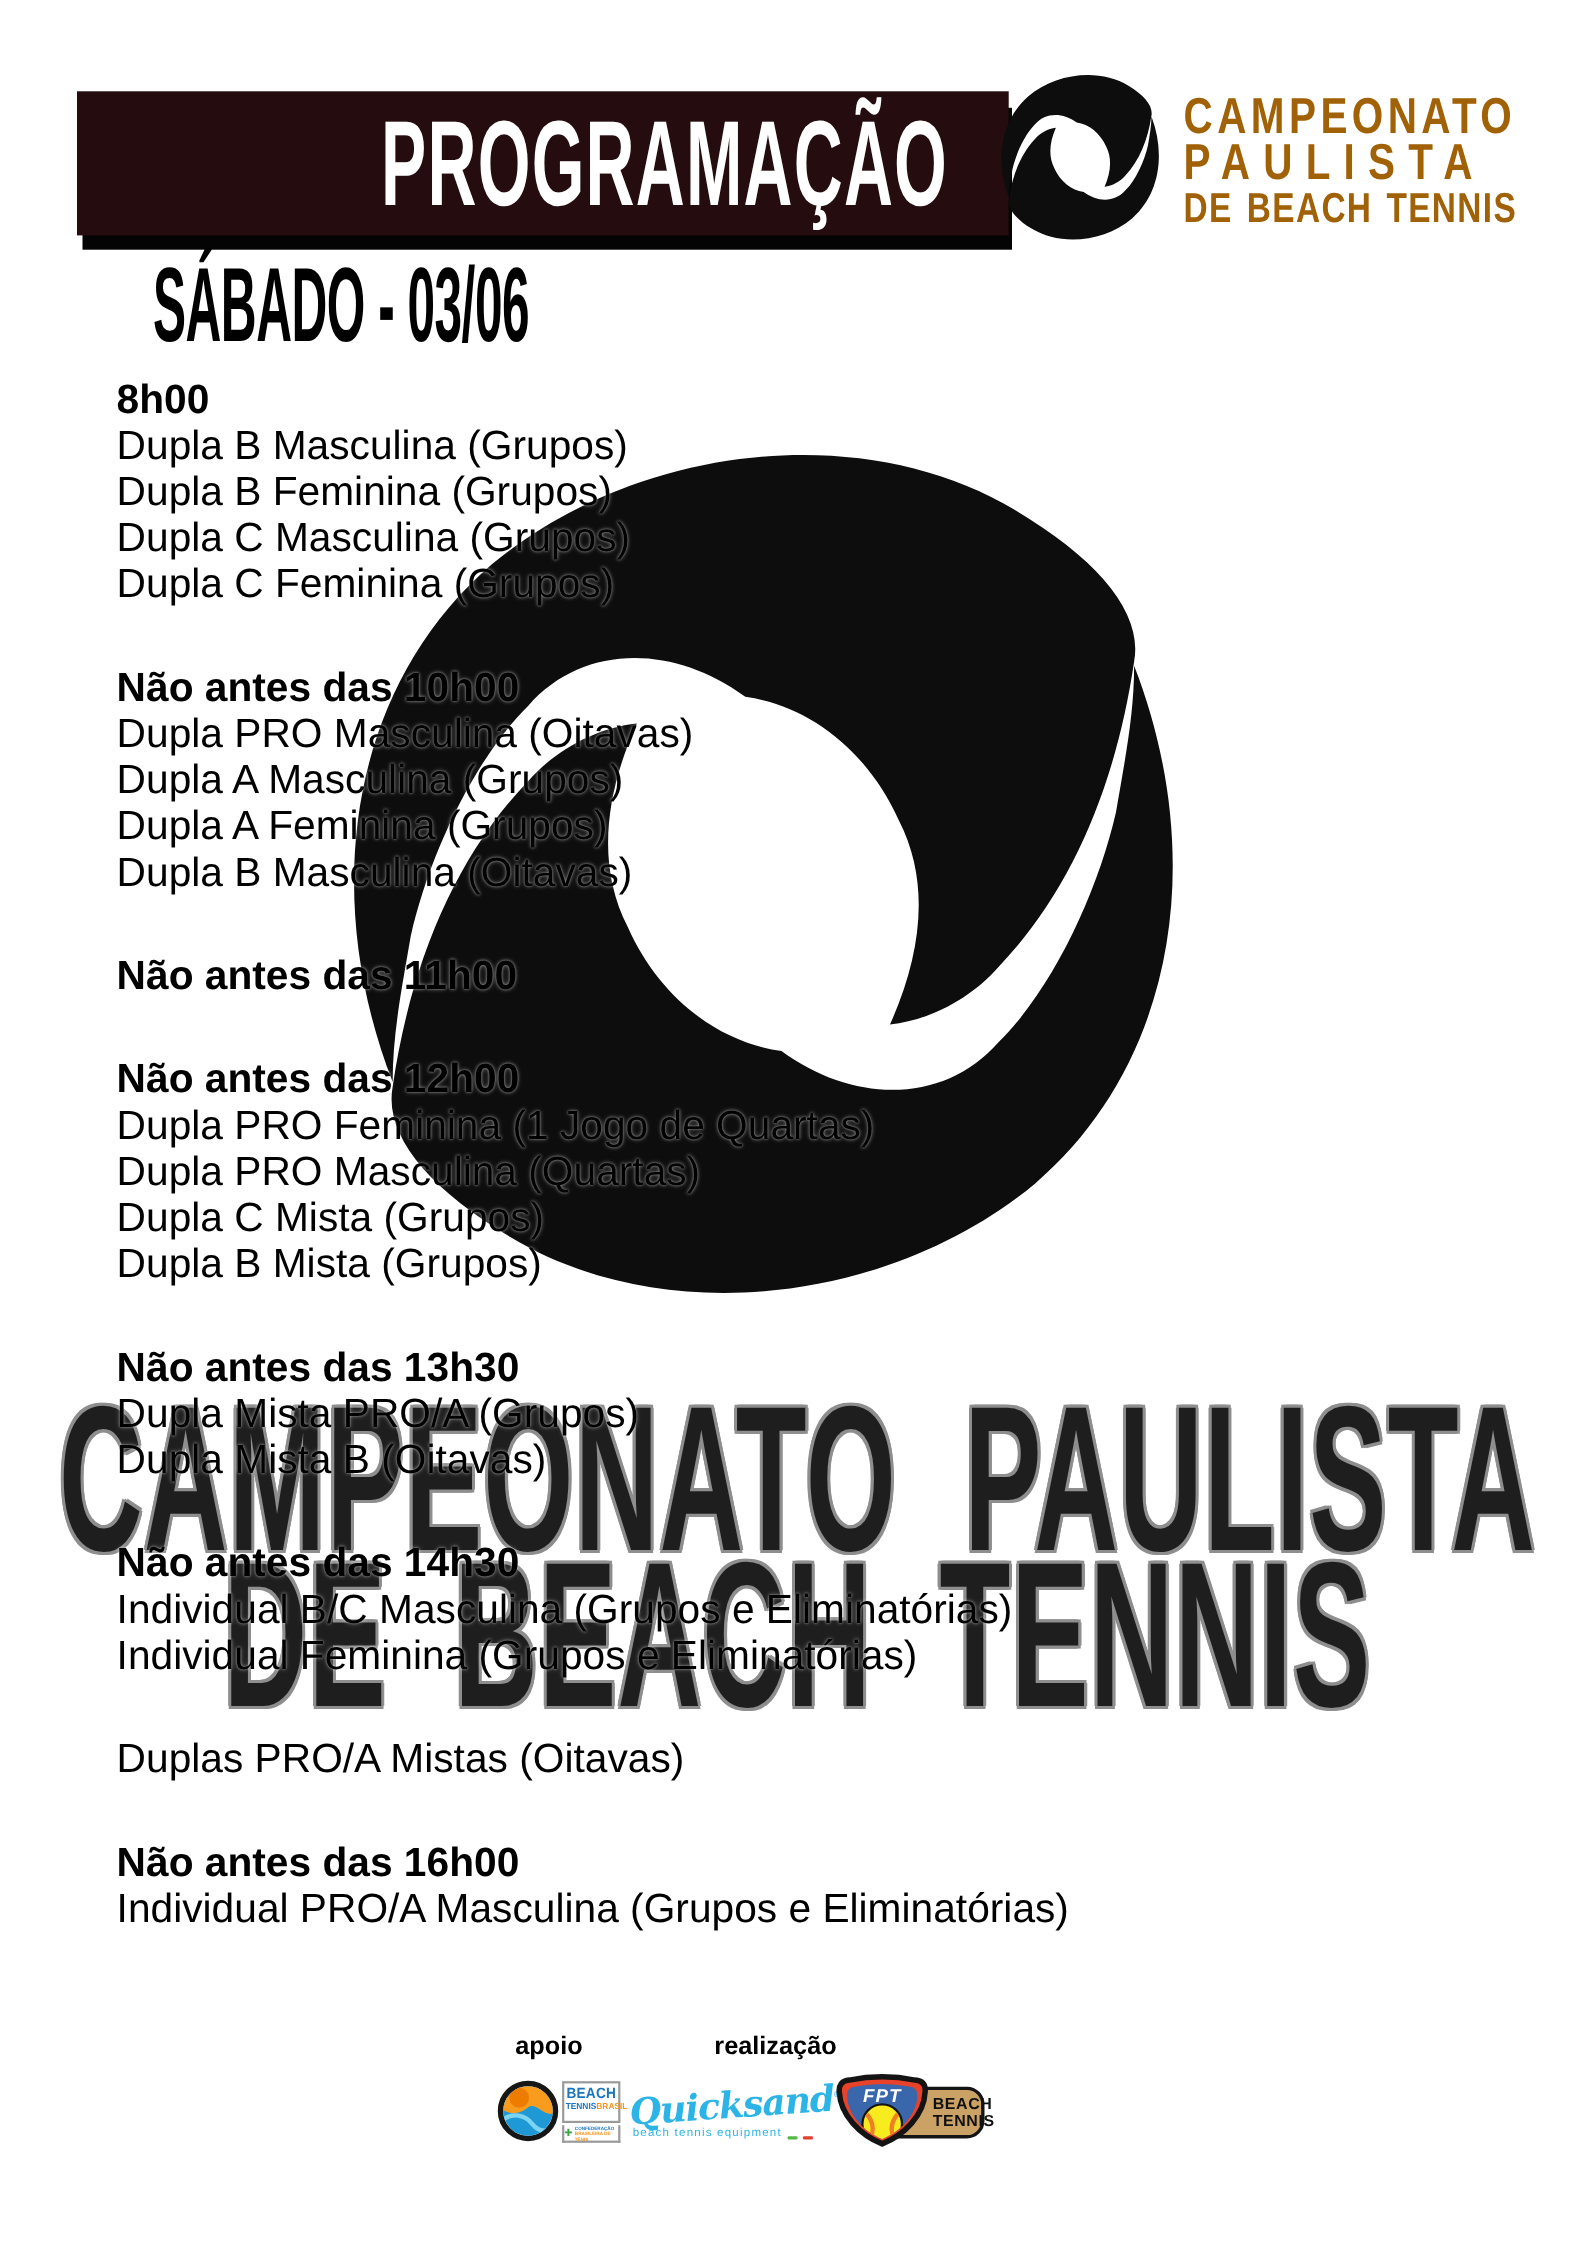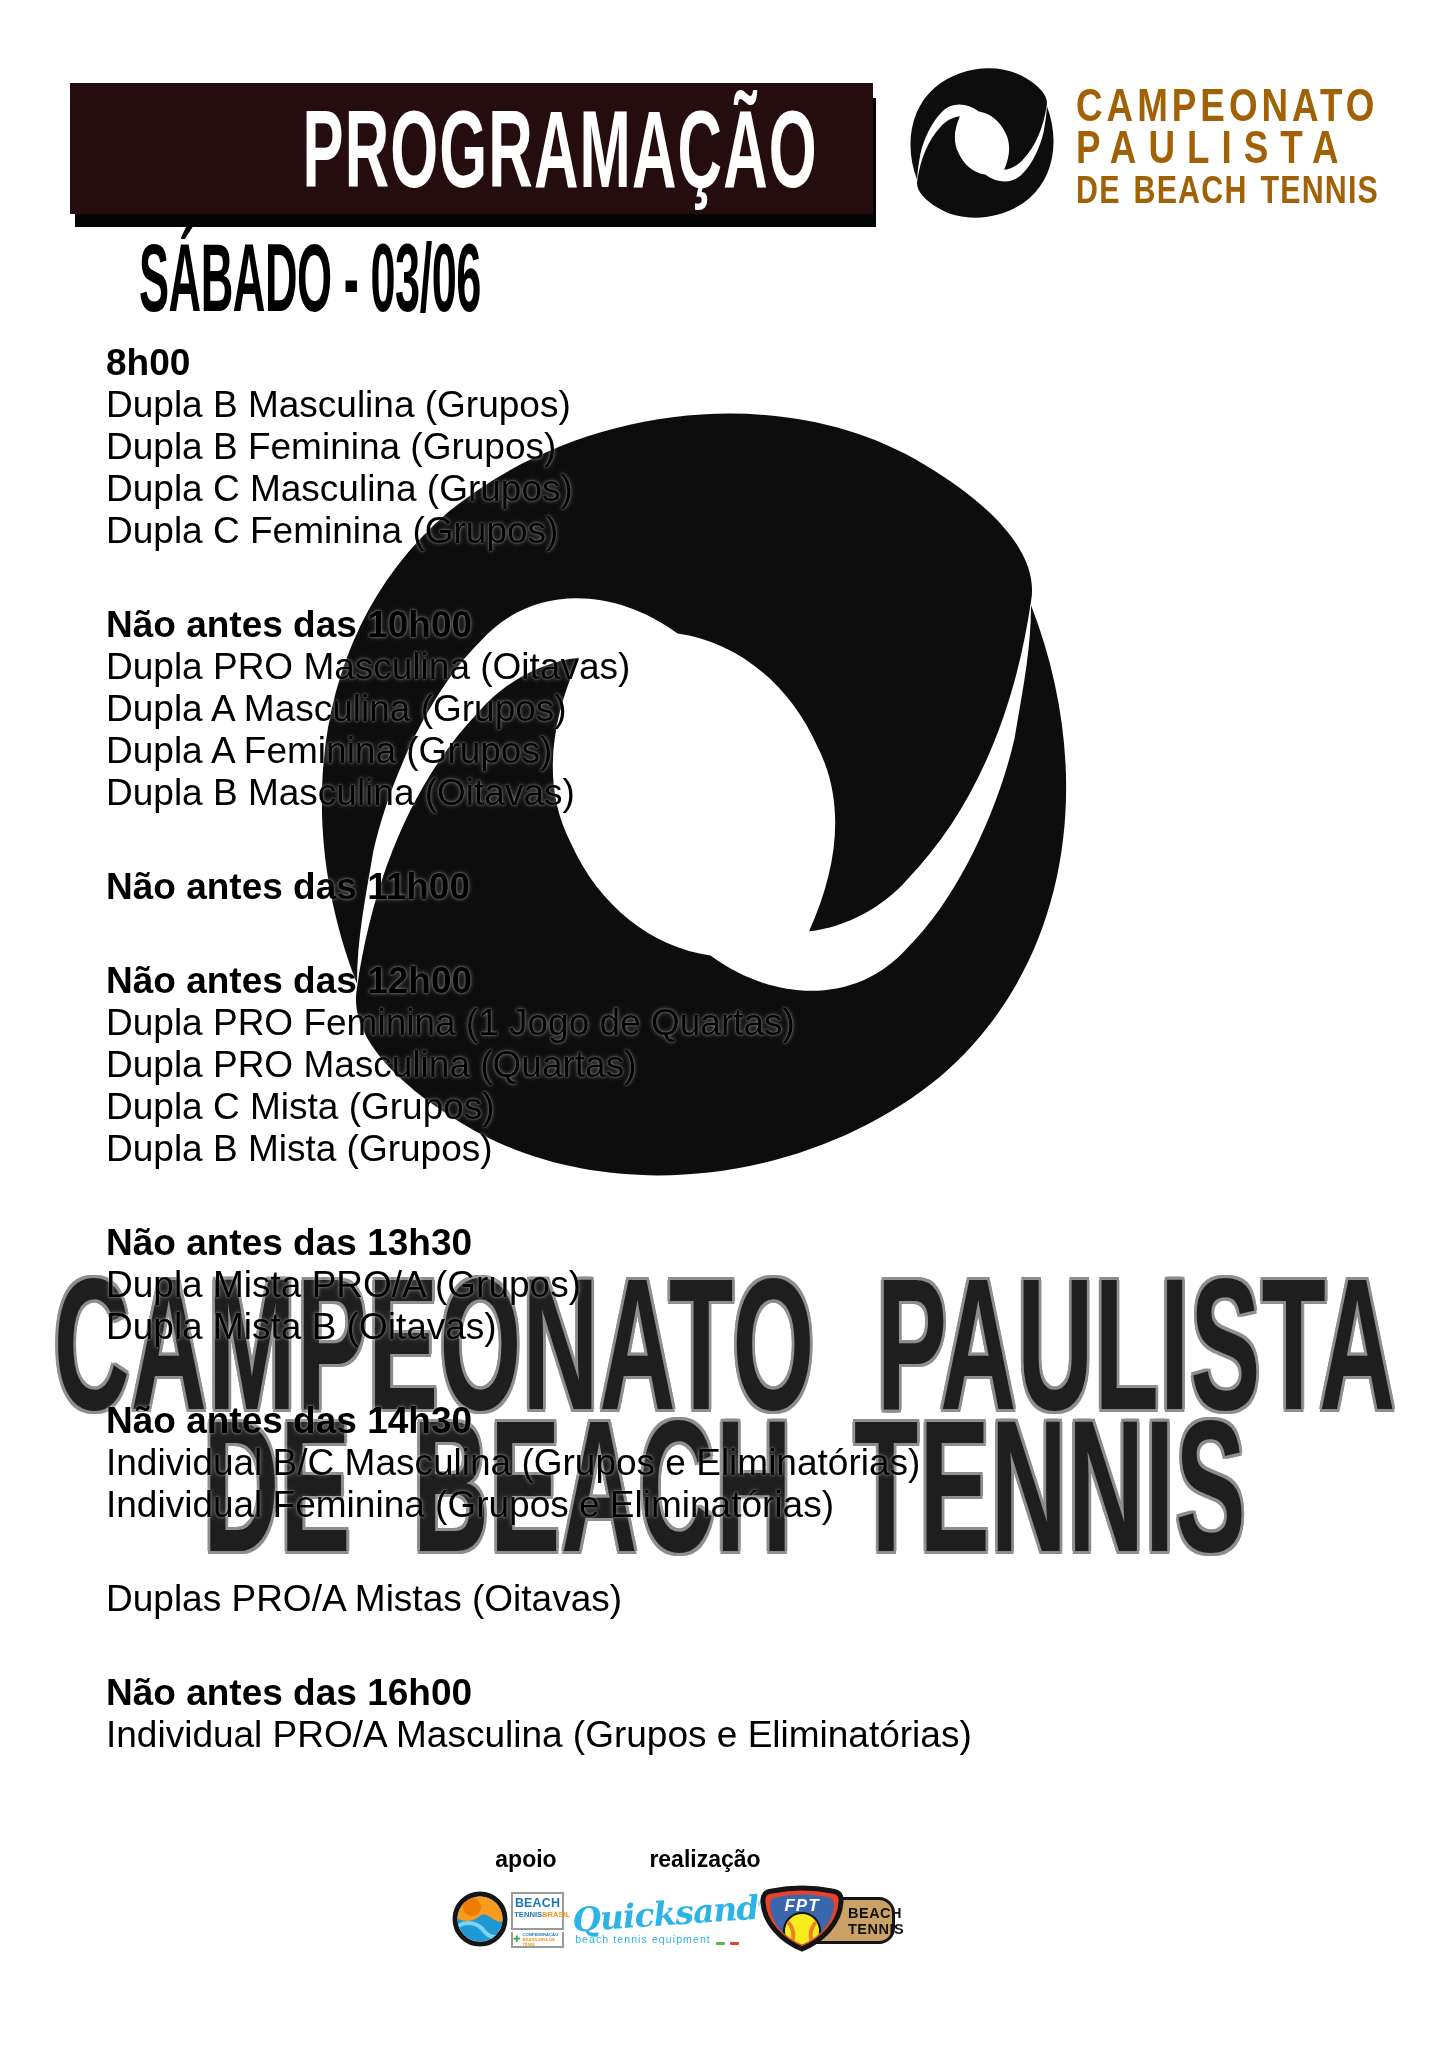--- a/index.html
+++ b/index.html
@@ -3,21 +3,21 @@
 <meta charset="utf-8">
 <style>
   html,body{margin:0;padding:0;background:#ffffff;}
   .page{position:relative;width:1449px;height:2048px;background:#ffffff;overflow:hidden;
         font-family:"Liberation Sans",sans-serif;color:#000;}
   .cx{display:inline-block;white-space:nowrap;transform-origin:0 50%;}
 
   
   .header-bar{position:absolute;left:70px;top:83px;width:803px;height:131px;
               background:#250c0e;box-shadow:4px 14px 0 -1px #040404;
-              display:flex;align-items:center;z-index:4;}
+              display:flex;align-items:center;z-index:4;padding-left:44px;}
   .header-title{font-weight:700;font-size:110px;line-height:1;color:#ffffff;
                 letter-spacing:2px;margin-left:30px;transform:scaleX(0.56);}
 
   
   .brand-emblem{position:absolute;left:903px;top:64px;width:158px;height:158px;z-index:4;}
   .brand-text{position:absolute;left:1076px;top:84px;width:300px;z-index:4;font-weight:700;color:#a16207;}
   .brand-l1{font-size:46px;line-height:42px;letter-spacing:5px;transform:scaleX(.8);transform-origin:0 50%;white-space:nowrap;}
   .brand-l2{font-size:46px;line-height:42px;letter-spacing:15px;transform:scaleX(.8);transform-origin:0 50%;white-space:nowrap;}
   .brand-l3{font-size:38px;line-height:44px;letter-spacing:1.5px;word-spacing:4px;transform:scaleX(.8);transform-origin:0 50%;white-space:nowrap;}
 
@@ -37,21 +37,21 @@
 
   
   .schedule{position:absolute;left:106px;top:342px;z-index:3;font-size:37px;line-height:42px;
             text-shadow:0 0 2px rgba(255,255,255,.55),0 0 5px rgba(255,255,255,.35);}
   .block{margin:0 0 52px 0;}
   .blk-header{font-weight:700;}
   .blk-item{font-weight:400;}
 
   
   .footer-label{position:absolute;top:1846px;font-size:23px;font-weight:700;text-align:center;z-index:4;}
-  .lbl-apoio{left:466px;width:120px;}
+  .lbl-apoio{left:439px;width:120px;}
   .lbl-real{left:625px;width:160px;}
 
   .spn-btb{position:absolute;left:452px;top:1890px;width:114px;height:60px;z-index:4;}
   .btb-circle{position:absolute;left:0;top:1px;width:56px;height:56px;}
   .btb-box{position:absolute;left:59px;top:2px;width:53px;height:38px;border:2px solid #9a9a9a;
            background:#fff;box-sizing:border-box;text-align:center;padding-top:1px;}
   .btb-l1{font-size:13.5px;font-weight:700;color:#1b75bc;letter-spacing:.2px;line-height:15px;transform:scaleX(.92);transform-origin:50% 50%;}
   .btb-l2{font-size:8px;font-weight:700;line-height:9px;white-space:nowrap;transform:scaleX(.95);transform-origin:50% 50%;}
   .btb-l2 .t{color:#1b75bc;} .btb-l2 .b{color:#f7941e;}
   .btb-sub{position:absolute;left:59px;top:42px;width:53px;height:16px;border:2px solid #9a9a9a;border-top:none;

